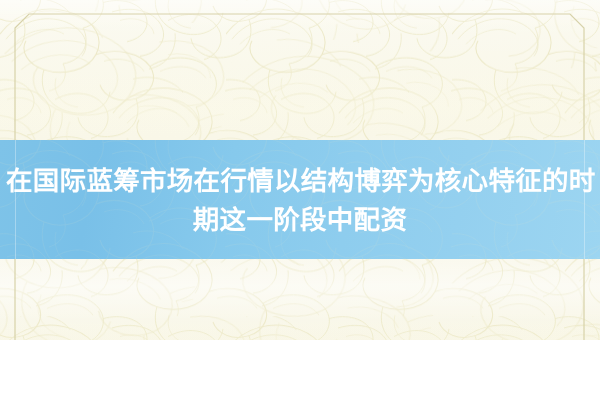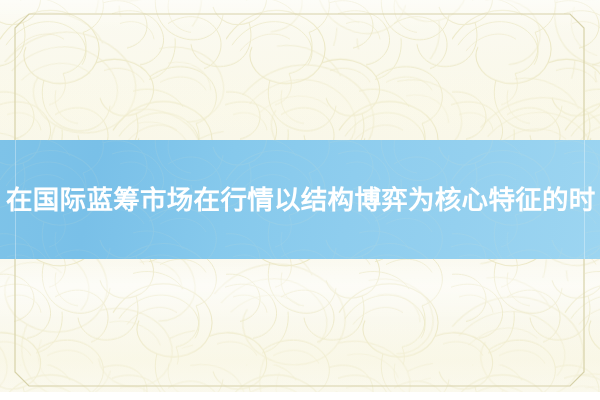--- a/index.html
+++ b/index.html
@@ -10,21 +10,21 @@
   body {
     width: 600px;
     height: 400px;
     overflow: hidden;
     font-family: "Liberation Sans", "DejaVu Sans", sans-serif;
   }
 
   #canvas {
     position: relative;
     width: 600px;
-    height: 392px;
+    height: 340px;
     background: #faf8ec;
     overflow: hidden;
   }
 
   
   .bg-base {
     position: absolute;
     inset: 0;
     background: linear-gradient(178deg, #fbfaf0 0%, #f9f7e8 40%, #fbfaf1 70%, #f8f6e6 100%);
   }
@@ -184,19 +184,20 @@
 
   <div class="title-band">
     <div class="title-band-texture">
       <svg viewBox="0 0 600 119" preserveAspectRatio="none" xmlns="http://www.w3.org/2000/svg">
         <rect x="0" y="0" width="600" height="119" fill="url(#bgtile)"></rect>
       </svg>
     </div>
 
     <div class="title-lines">
       <div class="title-line">在国际蓝筹市场在行情以结构博弈为核心特征的时</div>
+      <div class="title-line">期这一阶段中配资</div>
     </div>
   </div>
 
   <div class="band-rule left"></div>
   <div class="band-rule right"></div>
 
 </div>
 
 </body></html>

